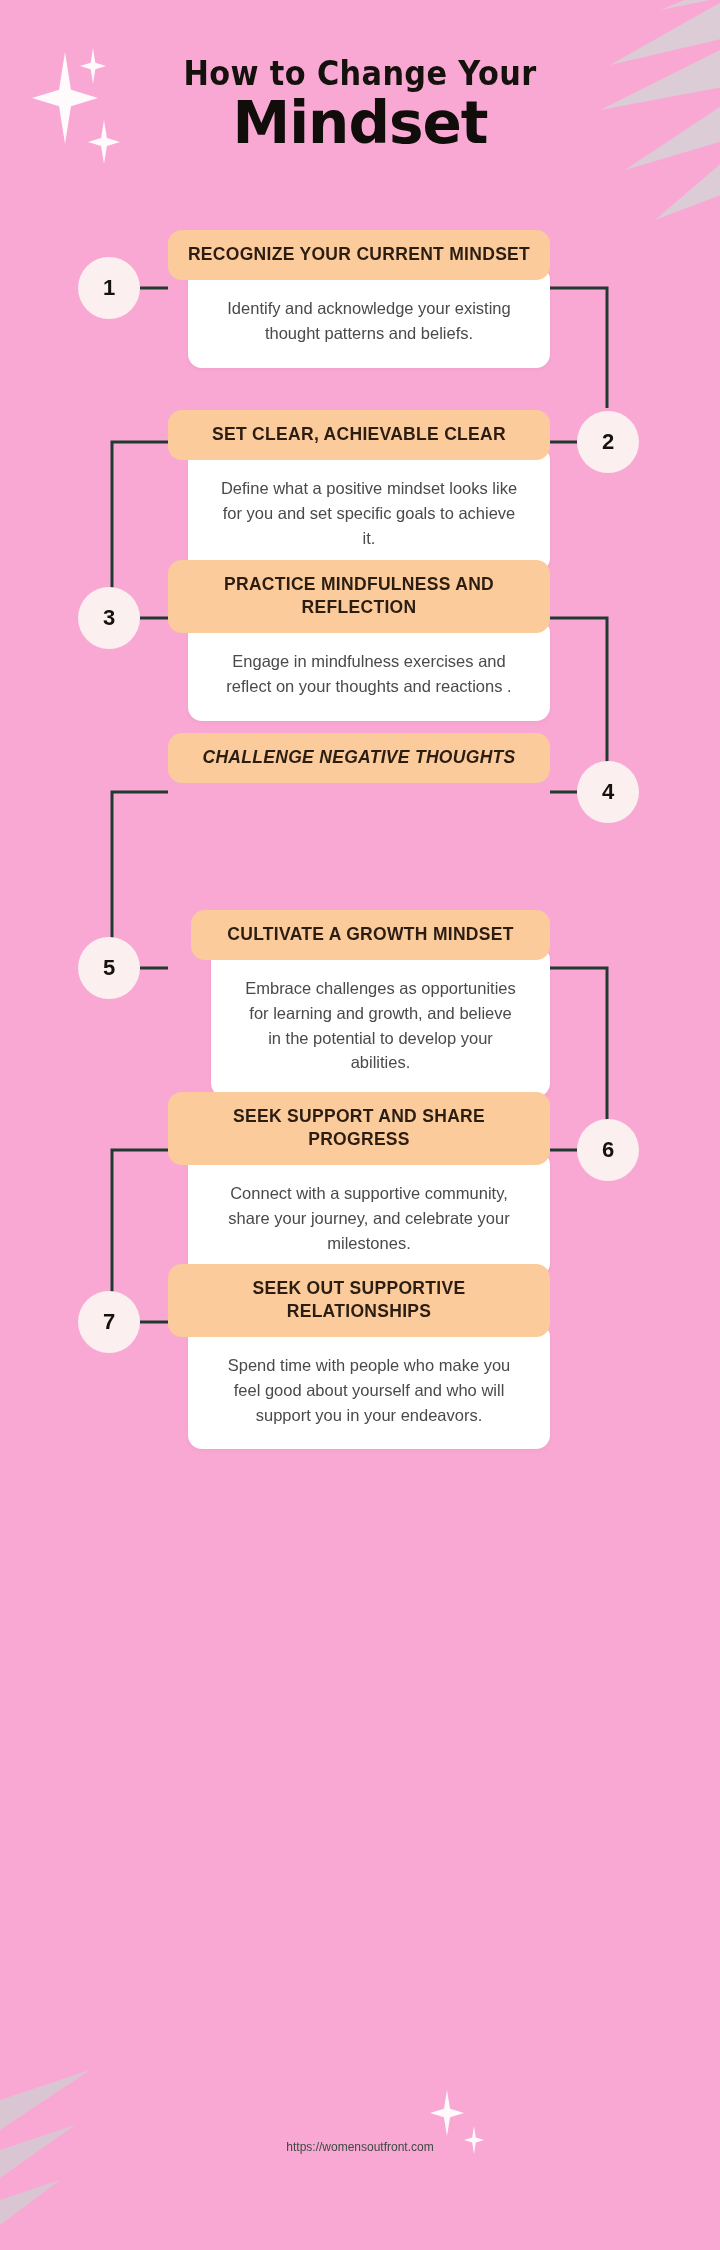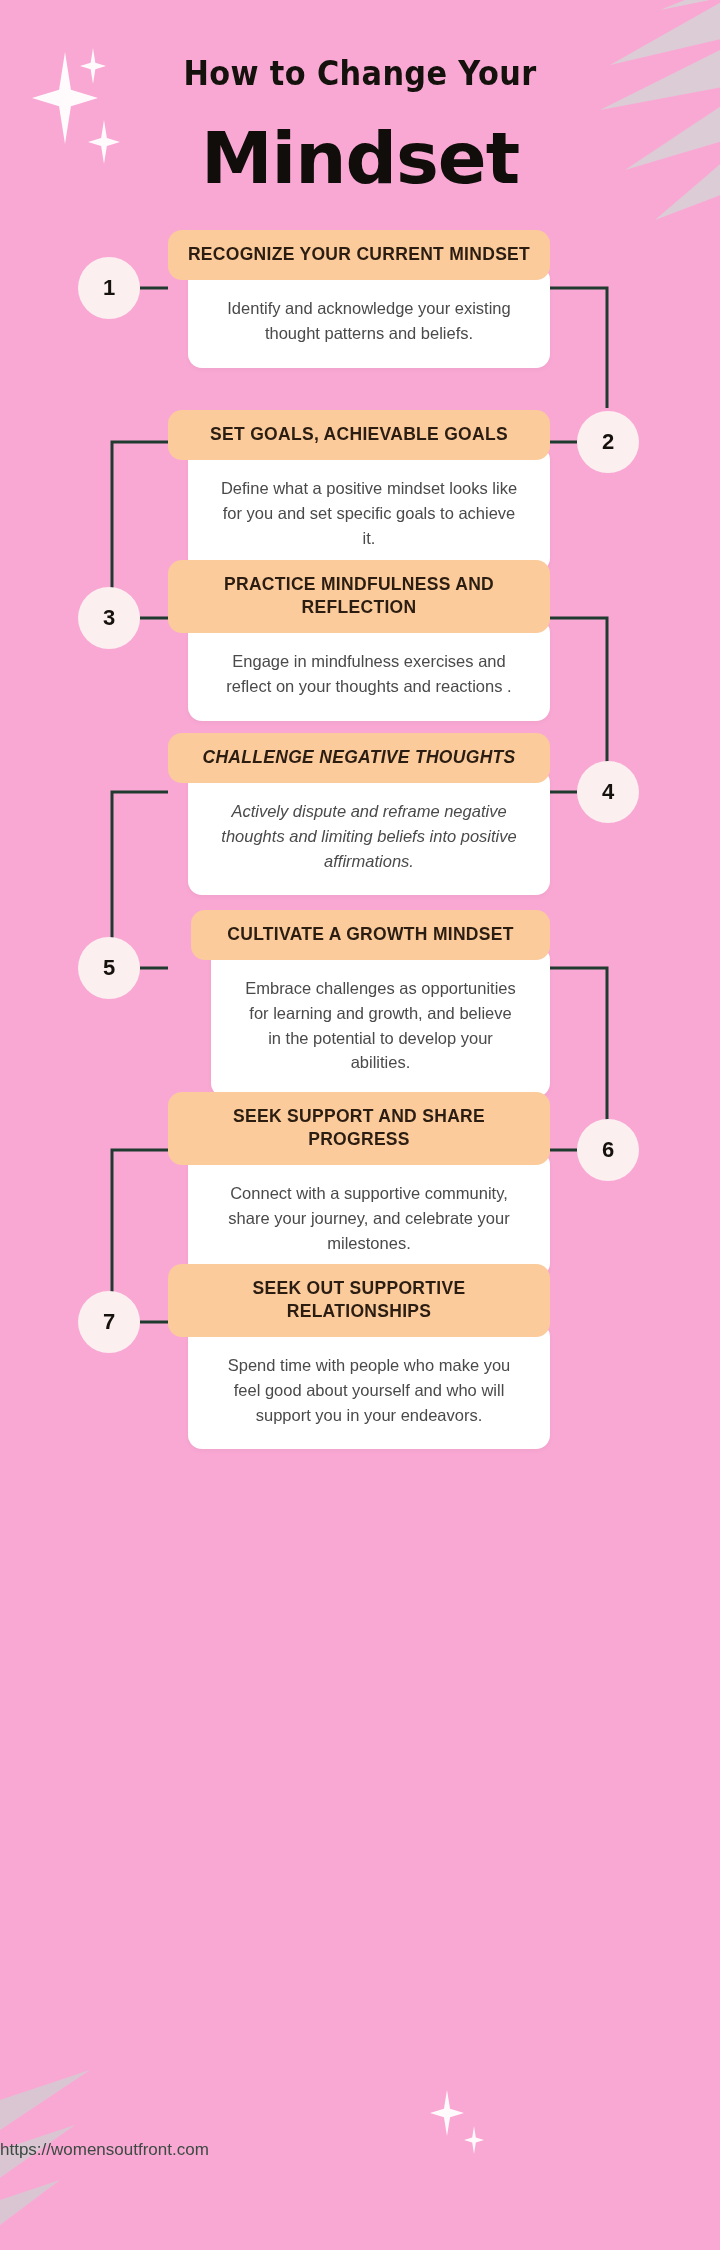--- a/index.html
+++ b/index.html
@@ -67,23 +67,23 @@
     font-family: "DejaVu Sans", sans-serif;
     font-weight: 700;
     font-size: 33px;
     letter-spacing: .4px;
     color: #15110d;
     transform: scaleX(.92);
   }
   .title-line2 {
     font-family: "DejaVu Sans", sans-serif;
     font-weight: 700;
-    font-size: 72px;
+    font-size: 58px;
     line-height: 1.05;
-    margin-top: 28px;
+    margin-top: 0;
     color: #100d0a;
     letter-spacing: -1px;
   }
 
   
   .flow {
     position: absolute;
     top: 230px;
     left: 0;
     width: 720px;
@@ -146,21 +146,22 @@
     font-weight: 700;
     color: #15110d;
     z-index: 5;
   }
 
   .footer-url {
     position: absolute;
     left: 0;
     top: 2140px;
     width: 720px;
-    font-size: 17px;
+    text-align: center;
+    font-size: 12px;
     color: #3c4a42;
   }
 </style>
 </head>
 <body>
 
 <div class="poster">
 
   <svg class="burst" viewBox="0 0 300 260">
     <g fill="#c6ead8">
@@ -230,38 +231,37 @@
     </div>
     <div class="step" style="top:0px;">
       <div class="card-head">RECOGNIZE YOUR CURRENT MINDSET</div>
       <div class="card-body">Identify and acknowledge your existing thought patterns and beliefs.</div>
     </div>
 
     <div class="badge" style="left:577px; top:181px;">
       <span>2</span>
     </div>
     <div class="step" style="top:180px;">
-      <div class="card-head">SET GOALS, ACHIEVABLE GOALS</div>
+      <div class="card-head">SET CLEAR, ACHIEVABLE CLEAR</div>
       <div class="card-body">Define what a positive mindset looks like for you and set specific goals to achieve it.</div>
     </div>
 
     <div class="badge" style="left:78px; top:357px;">
       <span>3</span>
     </div>
     <div class="step" style="top:330px;">
       <div class="card-head">PRACTICE MINDFULNESS AND REFLECTION</div>
       <div class="card-body">Engage in mindfulness exercises and reflect on your thoughts and reactions .</div>
     </div>
 
     <div class="badge" style="left:577px; top:531px;">
       <span>4</span>
     </div>
     <div class="step" style="top:503px;font-style:italic;">
       <div class="card-head">CHALLENGE NEGATIVE THOUGHTS</div>
-      <div class="card-body">Actively dispute and reframe negative thoughts and limiting beliefs into positive affirmations.</div>
     </div>
 
     <div class="badge" style="left:78px; top:707px;">
       <span>5</span>
     </div>
     <div class="step" style="top:680px;padding-left:23px;">
       <div class="card-head">CULTIVATE A GROWTH MINDSET</div>
       <div class="card-body">Embrace challenges as opportunities for learning and growth, and believe in the potential to develop your abilities.</div>
     </div>
 

